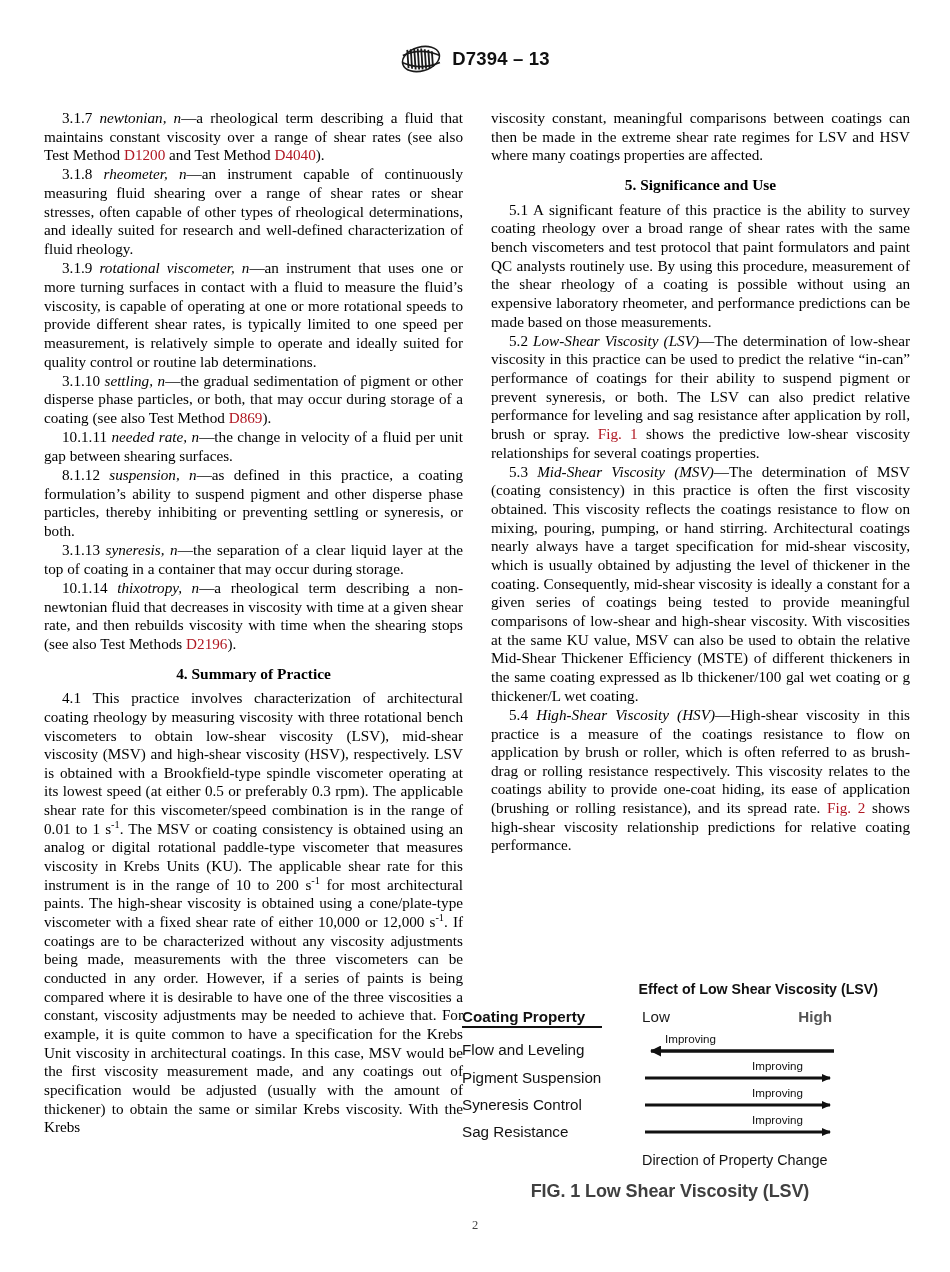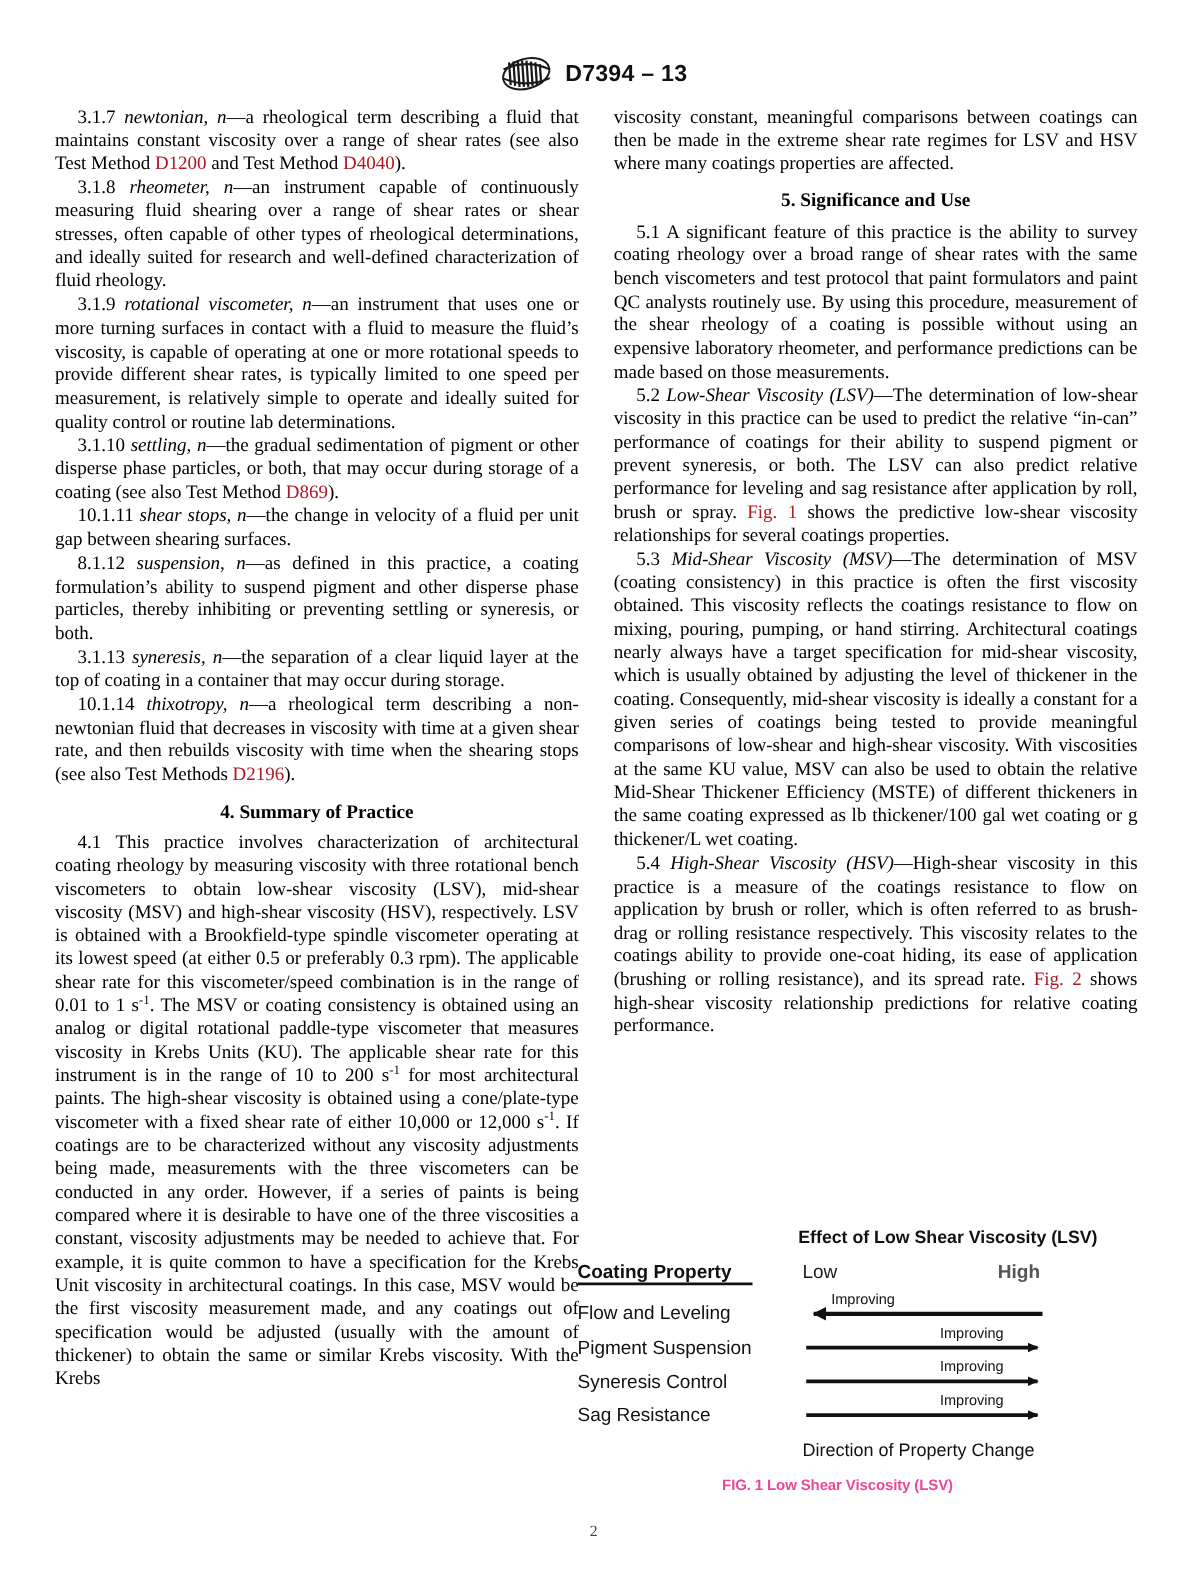--- a/index.html
+++ b/index.html
@@ -34,21 +34,21 @@
     font-family: "Liberation Sans", sans-serif;
     font-size: 18.5px;
     font-weight: bold;
     letter-spacing: 0.2px;
     color: #111;
   }
 
   
   .columns {
     position: absolute;
-    top: 85px;
+    top: 109px;
     left: 44px;
     width: 866px;
     display: flex;
     gap: 28px;
   }
   .col {
     width: 419px;
     flex: 0 0 419px;
   }
 
@@ -80,25 +80,25 @@
   
   .figure-block {
     position: absolute;
     left: 460px;
     top: 975px;
     width: 420px;
   }
   .fig-svg { display: block; }
   .fig-caption {
     font-family: "Liberation Sans", sans-serif;
-    font-size: 12px;
+    font-size: 18px;
     font-weight: bold;
     text-align: center;
     margin-top: 6px;
-    color: #ec4899;
+    color: #404040;
     letter-spacing: -0.1px;
   }
 
   
   .page-number {
     position: absolute;
     top: 1218px;
     left: 0;
     width: 950px;
     text-align: center;
@@ -136,21 +136,21 @@
   <div class="col">
 
     <p class="para"><span>3.1.7</span> <i>newtonian, n</i><span>—a rheological term describing a fluid that maintains constant viscosity over a range of shear rates (see also Test Method </span><span class="ref">D1200</span><span> and Test Method </span><span class="ref">D4040</span><span>).</span></p>
 
     <p class="para"><span>3.1.8</span> <i>rheometer, n</i><span>—an instrument capable of continuously measuring fluid shearing over a range of shear rates or shear stresses, often capable of other types of rheological determinations, and ideally suited for research and well-defined characterization of fluid rheology.</span></p>
 
     <p class="para"><span>3.1.9</span> <i>rotational viscometer, n</i><span>—an instrument that uses one or more turning surfaces in contact with a fluid to measure the fluid’s viscosity, is capable of operating at one or more rotational speeds to provide different shear rates, is typically limited to one speed per measurement, is relatively simple to operate and ideally suited for quality control or routine lab determinations.</span></p>
 
     <p class="para"><span>3.1.10</span> <i>settling, n</i><span>—the gradual sedimentation of pigment or other disperse phase particles, or both, that may occur during storage of a coating (see also Test Method </span><span class="ref">D869</span><span>).</span></p>
 
-    <p class="para"><span>10.1.11</span> <i>shear stops, n</i><span>—the change in velocity of a fluid per unit gap between shearing surfaces.</span></p>
+    <p class="para"><span>10.1.11</span> <i>needed rate, n</i><span>—the change in velocity of a fluid per unit gap between shearing surfaces.</span></p>
 
     <p class="para"><span>8.1.12</span> <i>suspension, n</i><span>—as defined in this practice, a coating formulation’s ability to suspend pigment and other disperse phase particles, thereby inhibiting or preventing settling or syneresis, or both.</span></p>
 
     <p class="para"><span>3.1.13</span> <i>syneresis, n</i><span>—the separation of a clear liquid layer at the top of coating in a container that may occur during storage.</span></p>
 
     <p class="para"><span>10.1.14</span> <i>thixotropy, n</i><span>—a rheological term describing a non-newtonian fluid that decreases in viscosity with time at a given shear rate, and then rebuilds viscosity with time when the shearing stops (see also Test Methods </span><span class="ref">D2196</span><span>).</span></p>
 
     <h3 class="section-head">4.  Summary of Practice</h3>
 
     <p class="para"><span>4.1</span><span> This practice involves characterization of architectural coating rheology by measuring viscosity with three rotational bench viscometers to obtain low-shear viscosity (LSV), mid-shear viscosity (MSV) and high-shear viscosity (HSV), respectively. LSV is obtained with a Brookfield-type spindle viscometer operating at its lowest speed (at either 0.5 or preferably 0.3 rpm). The applicable shear rate for this viscometer/speed combination is in the range of 0.01 to 1 s</span><sup>-1</sup><span>. The MSV or coating consistency is obtained using an analog or digital rotational paddle-type viscometer that measures viscosity in Krebs Units (KU). The applicable shear rate for this instrument is in the range of 10 to 200 s</span><sup>-1</sup><span> for most architectural paints. The high-shear viscosity is obtained using a cone/plate-type viscometer with a fixed shear rate of either 10,000 or 12,000 s</span><sup>-1</sup><span>. If coatings are to be characterized without any viscosity adjustments being made, measurements with the three viscometers can be conducted in any order. However, if a series of paints is being compared where it is desirable to have one of the three viscosities a constant, viscosity adjustments may be needed to achieve that. For example, it is quite common to have a specification for the Krebs Unit viscosity in architectural coatings. In this case, MSV would be the first viscosity measurement made, and any coatings out of specification would be adjusted (usually with the amount of thickener) to obtain the same or similar Krebs viscosity. With the Krebs</span></p>

